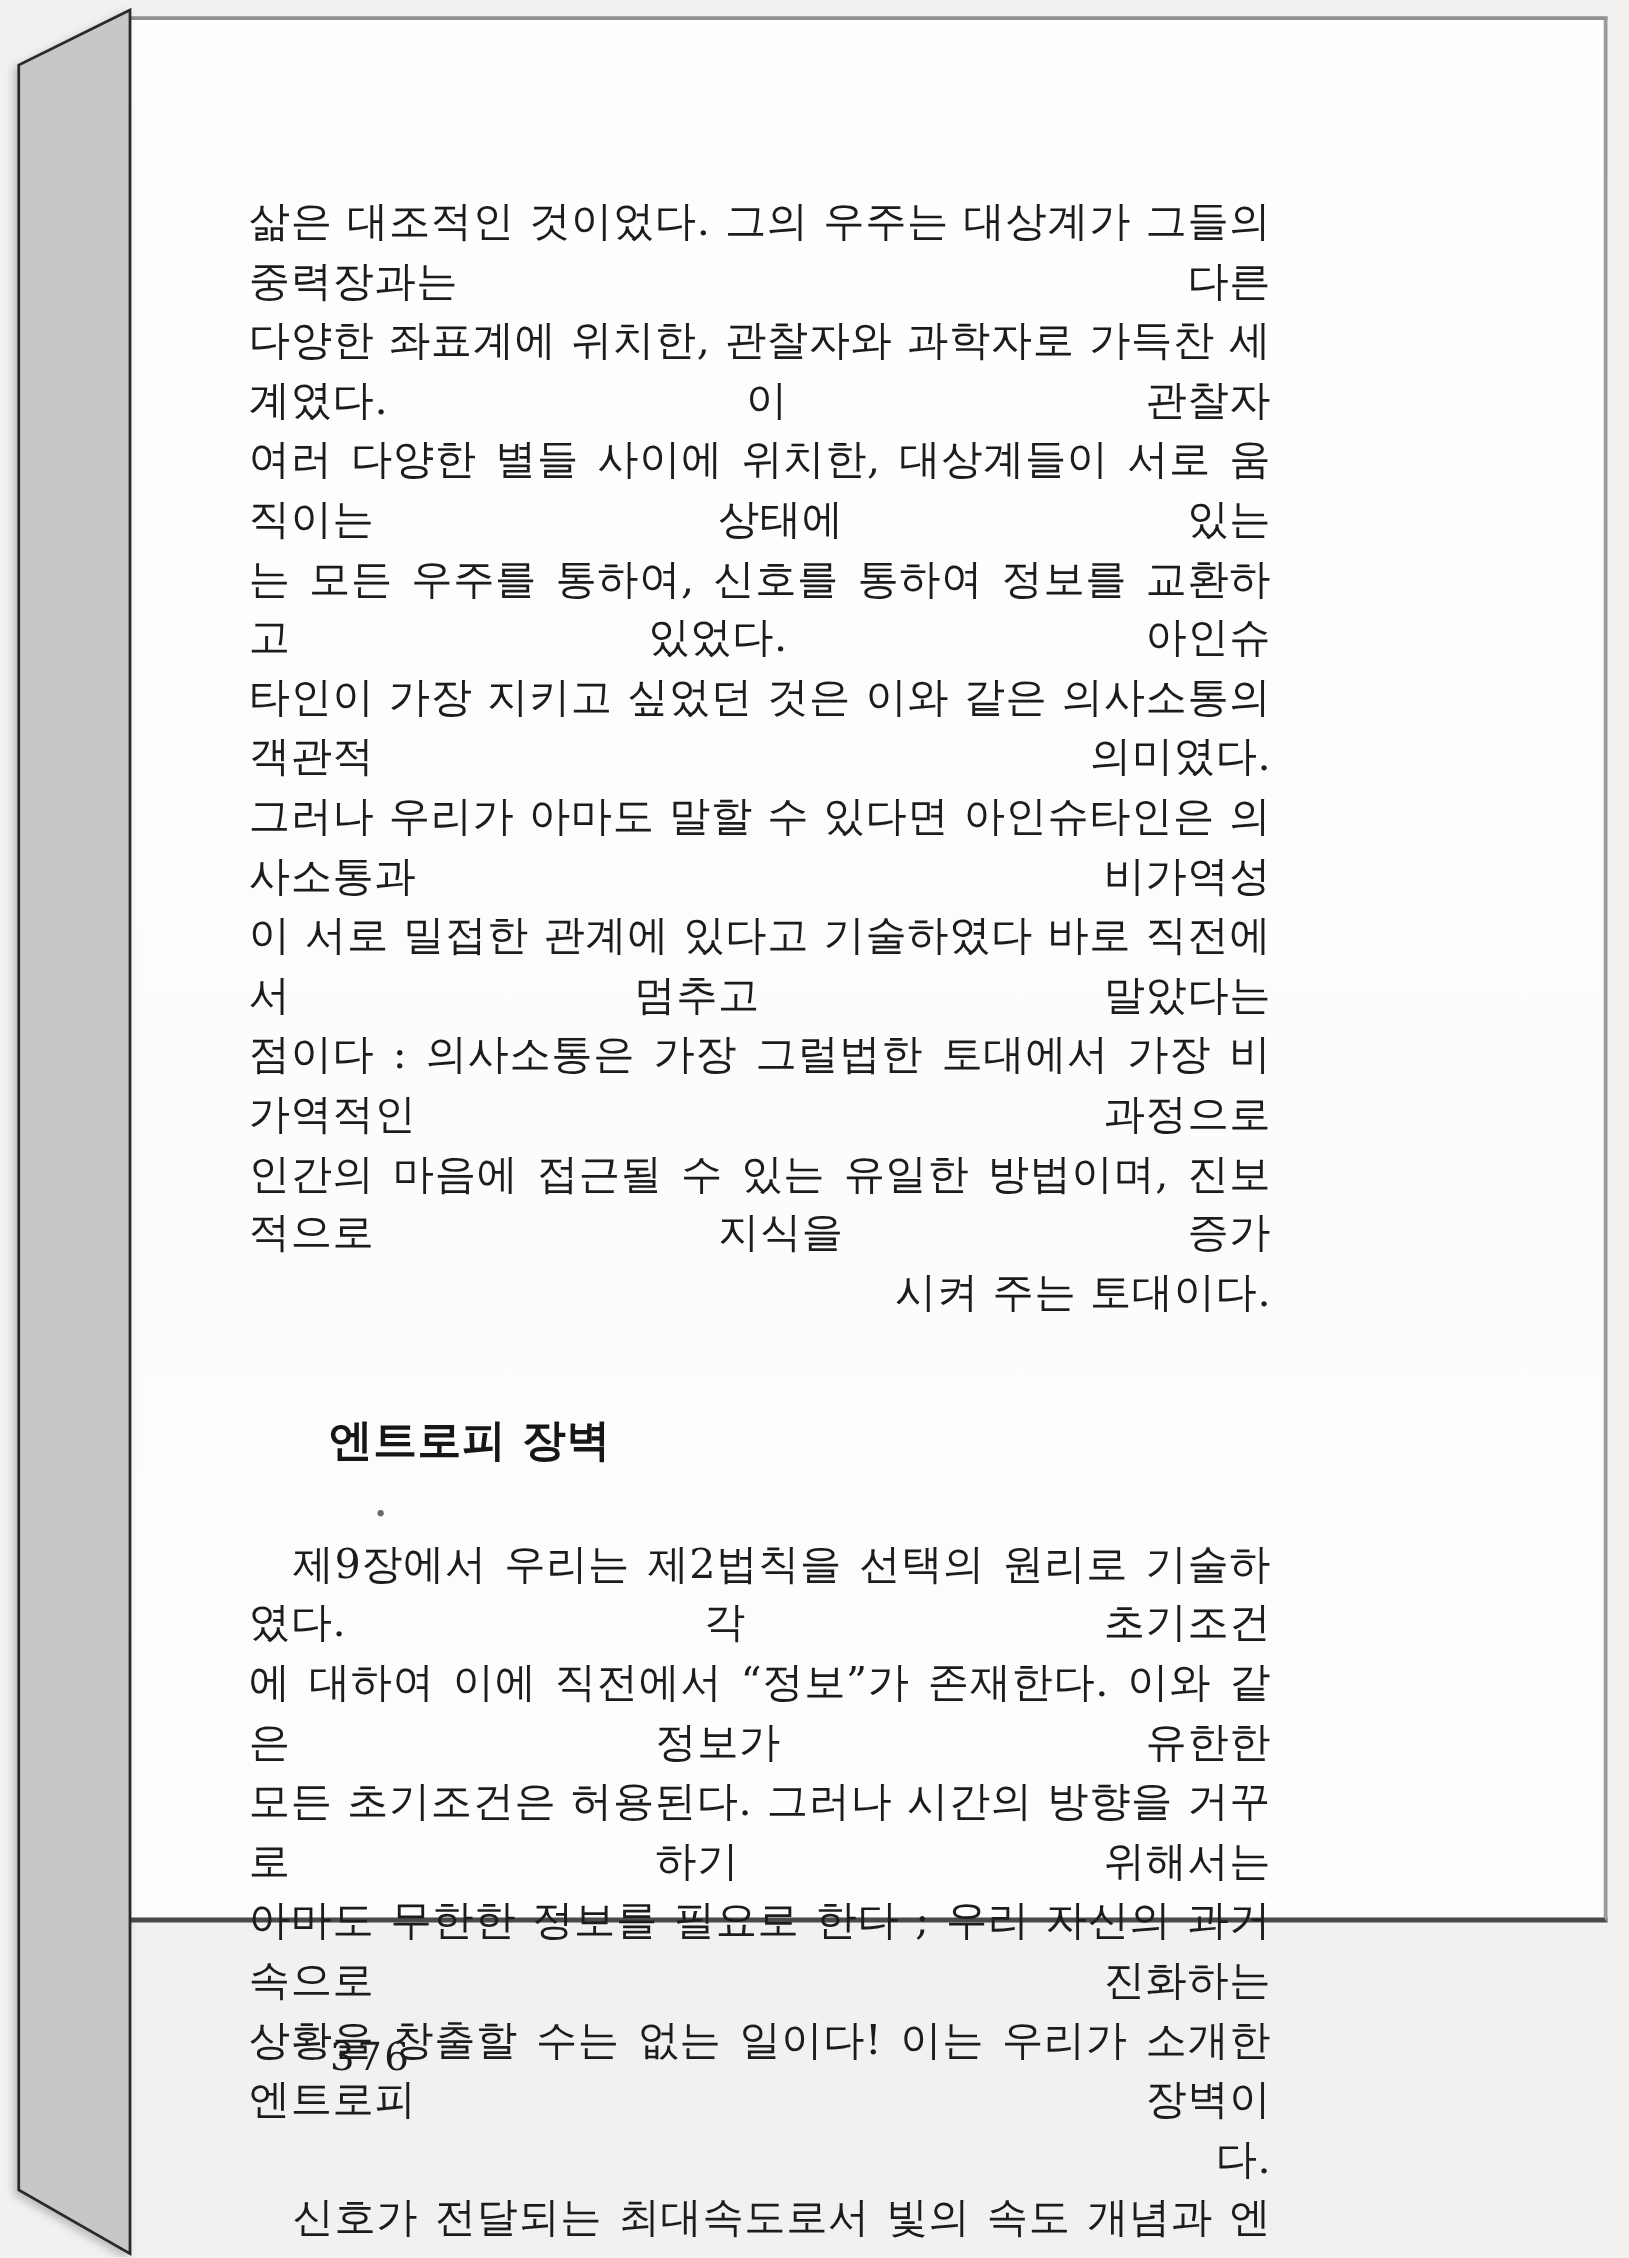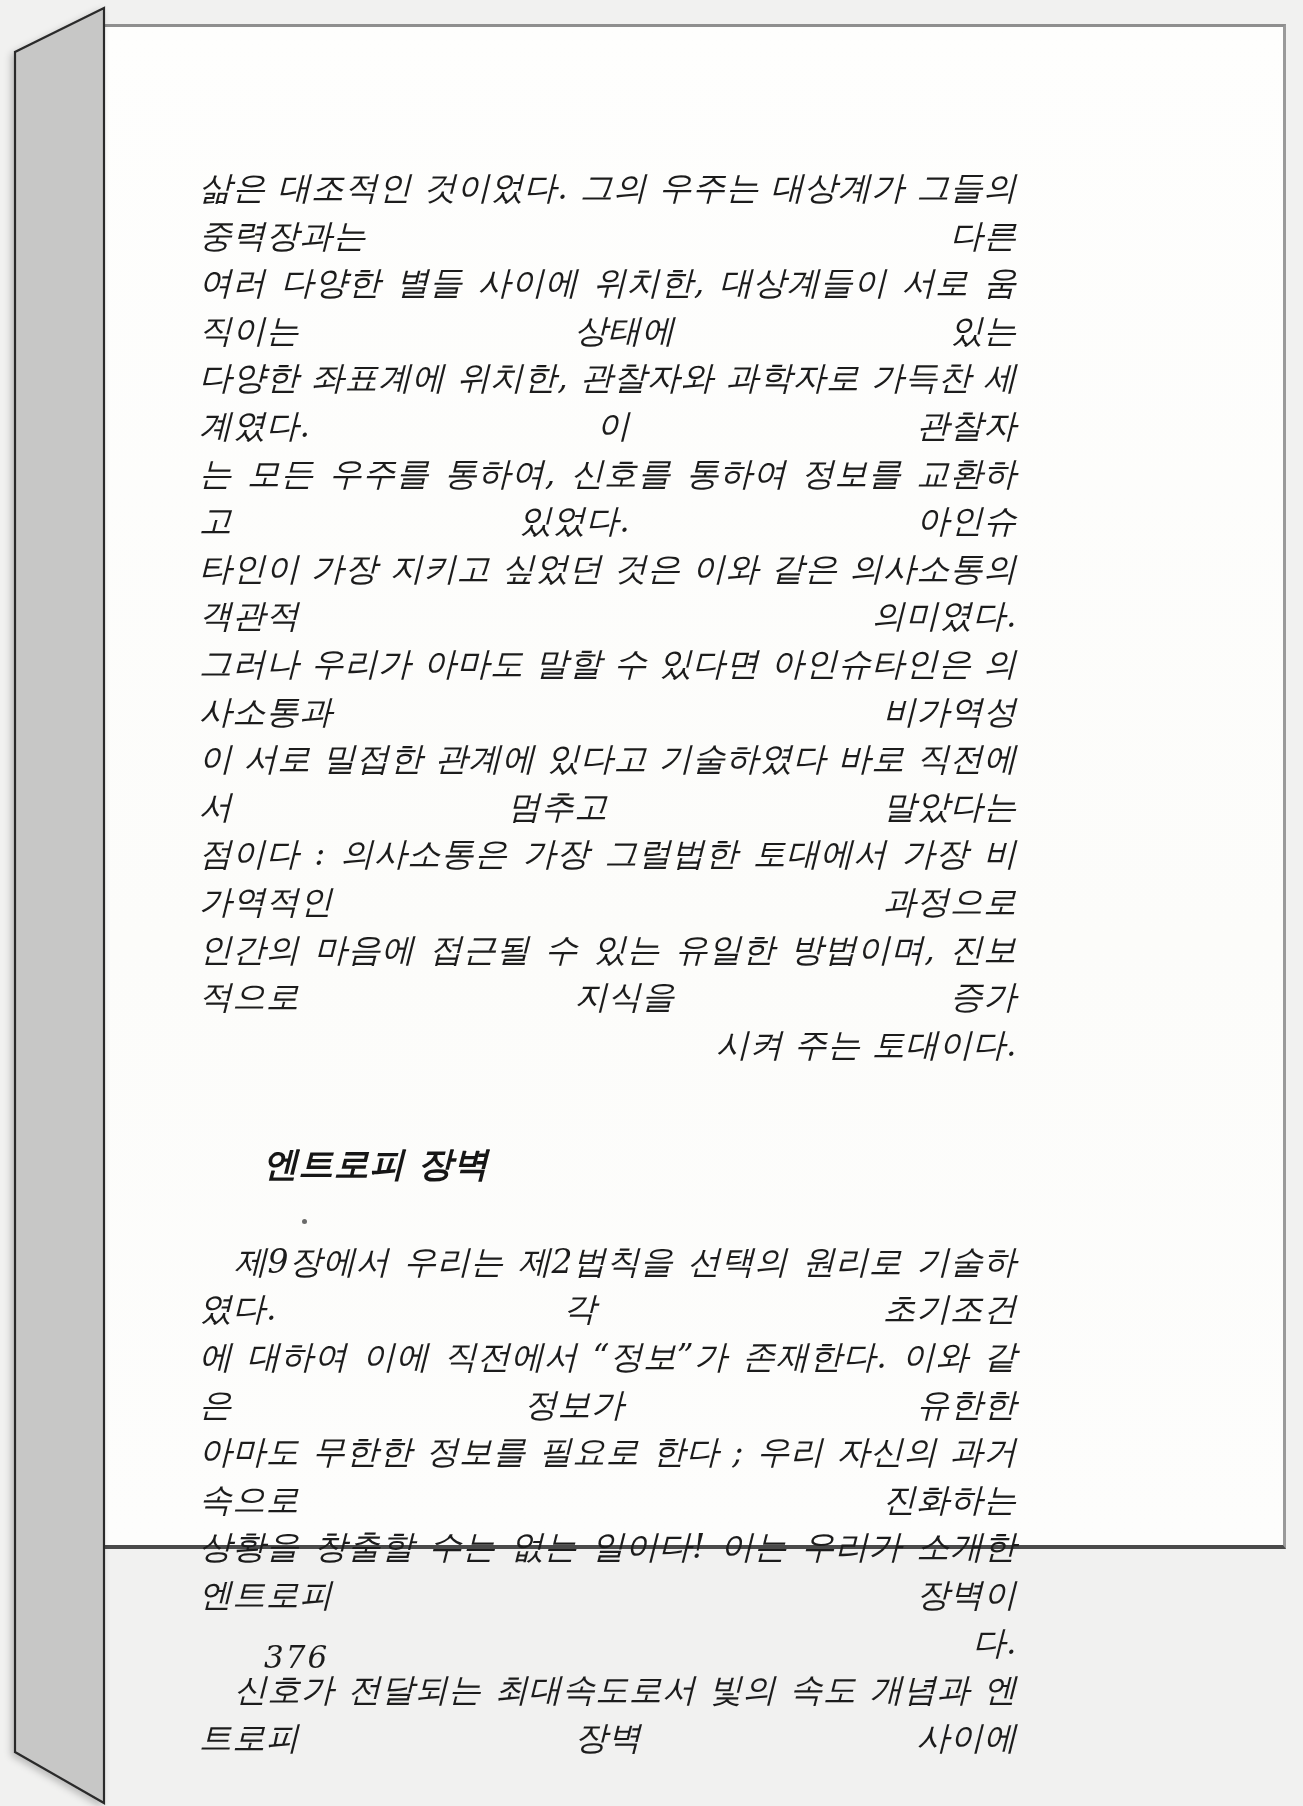--- a/index.html
+++ b/index.html
@@ -13,30 +13,29 @@
   }
   .stage {
     position: relative;
     width: 1303px;
     height: 1806px;
   }
   
   .page {
     position: absolute;
     left: 104px;
-    top: 24px;
+    top: 13px;
     width: 1182px;
     height: 1525px;
     box-sizing: border-box;
     background: linear-gradient(180deg, #fefefd 0%, #fcfcfa 60%, #fdfdfc 100%);
     border-top: 3px solid #8f8f8f;
     border-right: 3px solid #9a9a9a;
     border-bottom: 4px solid #4a4a4a;
     z-index: 1;
-    font-style: italic;
   }
   
   .edge-svg {
     position: absolute;
     left: 0;
     top: 0;
     width: 1303px;
     height: 1806px;
     z-index: 2;
     pointer-events: none;
@@ -89,34 +88,35 @@
 </style>
 </head>
 <body>
 
 <div class="stage">
 
   <div class="page">
     <div class="text-block" id="text-block">
         <div class="para">
           <div class="line fill">삶은 대조적인 것이었다. 그의 우주는 대상계가 그들의 중력장과는 다른</div>
+          <div class="line fill">다양한 좌표계에 위치한, 관찰자와 과학자로 가득찬 세계였다. 이 관찰자</div>
           <div class="line fill">여러 다양한 별들 사이에 위치한, 대상계들이 서로 움직이는 상태에 있는</div>
-          <div class="line fill">다양한 좌표계에 위치한, 관찰자와 과학자로 가득찬 세계였다. 이 관찰자</div>
           <div class="line fill">는 모든 우주를 통하여, 신호를 통하여 정보를 교환하고 있었다. 아인슈</div>
           <div class="line fill">타인이 가장 지키고 싶었던 것은 이와 같은 의사소통의 객관적 의미였다.</div>
           <div class="line fill">그러나 우리가 아마도 말할 수 있다면 아인슈타인은 의사소통과 비가역성</div>
           <div class="line fill">이 서로 밀접한 관계에 있다고 기술하였다 바로 직전에서 멈추고 말았다는</div>
           <div class="line fill">점이다 : 의사소통은 가장 그럴법한 토대에서 가장 비가역적인 과정으로</div>
           <div class="line fill">인간의 마음에 접근될 수 있는 유일한 방법이며, 진보적으로 지식을 증가</div>
           <div class="line">시켜 주는 토대이다.</div>
         </div>
         <div class="heading">엔트로피 장벽</div>
         <div class="para">
           <div class="line fill indent">제9장에서 우리는 제2법칙을 선택의 원리로 기술하였다. 각 초기조건</div>
           <div class="line fill">에 대하여 이에 직전에서 “정보”가 존재한다. 이와 같은 정보가 유한한</div>
+          <div class="line fill">모든 초기조건은 허용된다. 그러나 시간의 방향을 거꾸로 하기 위해서는</div>
           <div class="line fill">아마도 무한한 정보를 필요로 한다 ; 우리 자신의 과거 속으로 진화하는</div>
           <div class="line fill">상황을 창출할 수는 없는 일이다! 이는 우리가 소개한 엔트로피 장벽이</div>
           <div class="line">다.</div>
         </div>
         <div class="para">
           <div class="line fill indent">신호가 전달되는 최대속도로서 빛의 속도 개념과 엔트로피 장벽 사이에</div>
         </div>
       </div>
     <div class="artifact-dot"></div>
     <div class="page-number">376</div>

